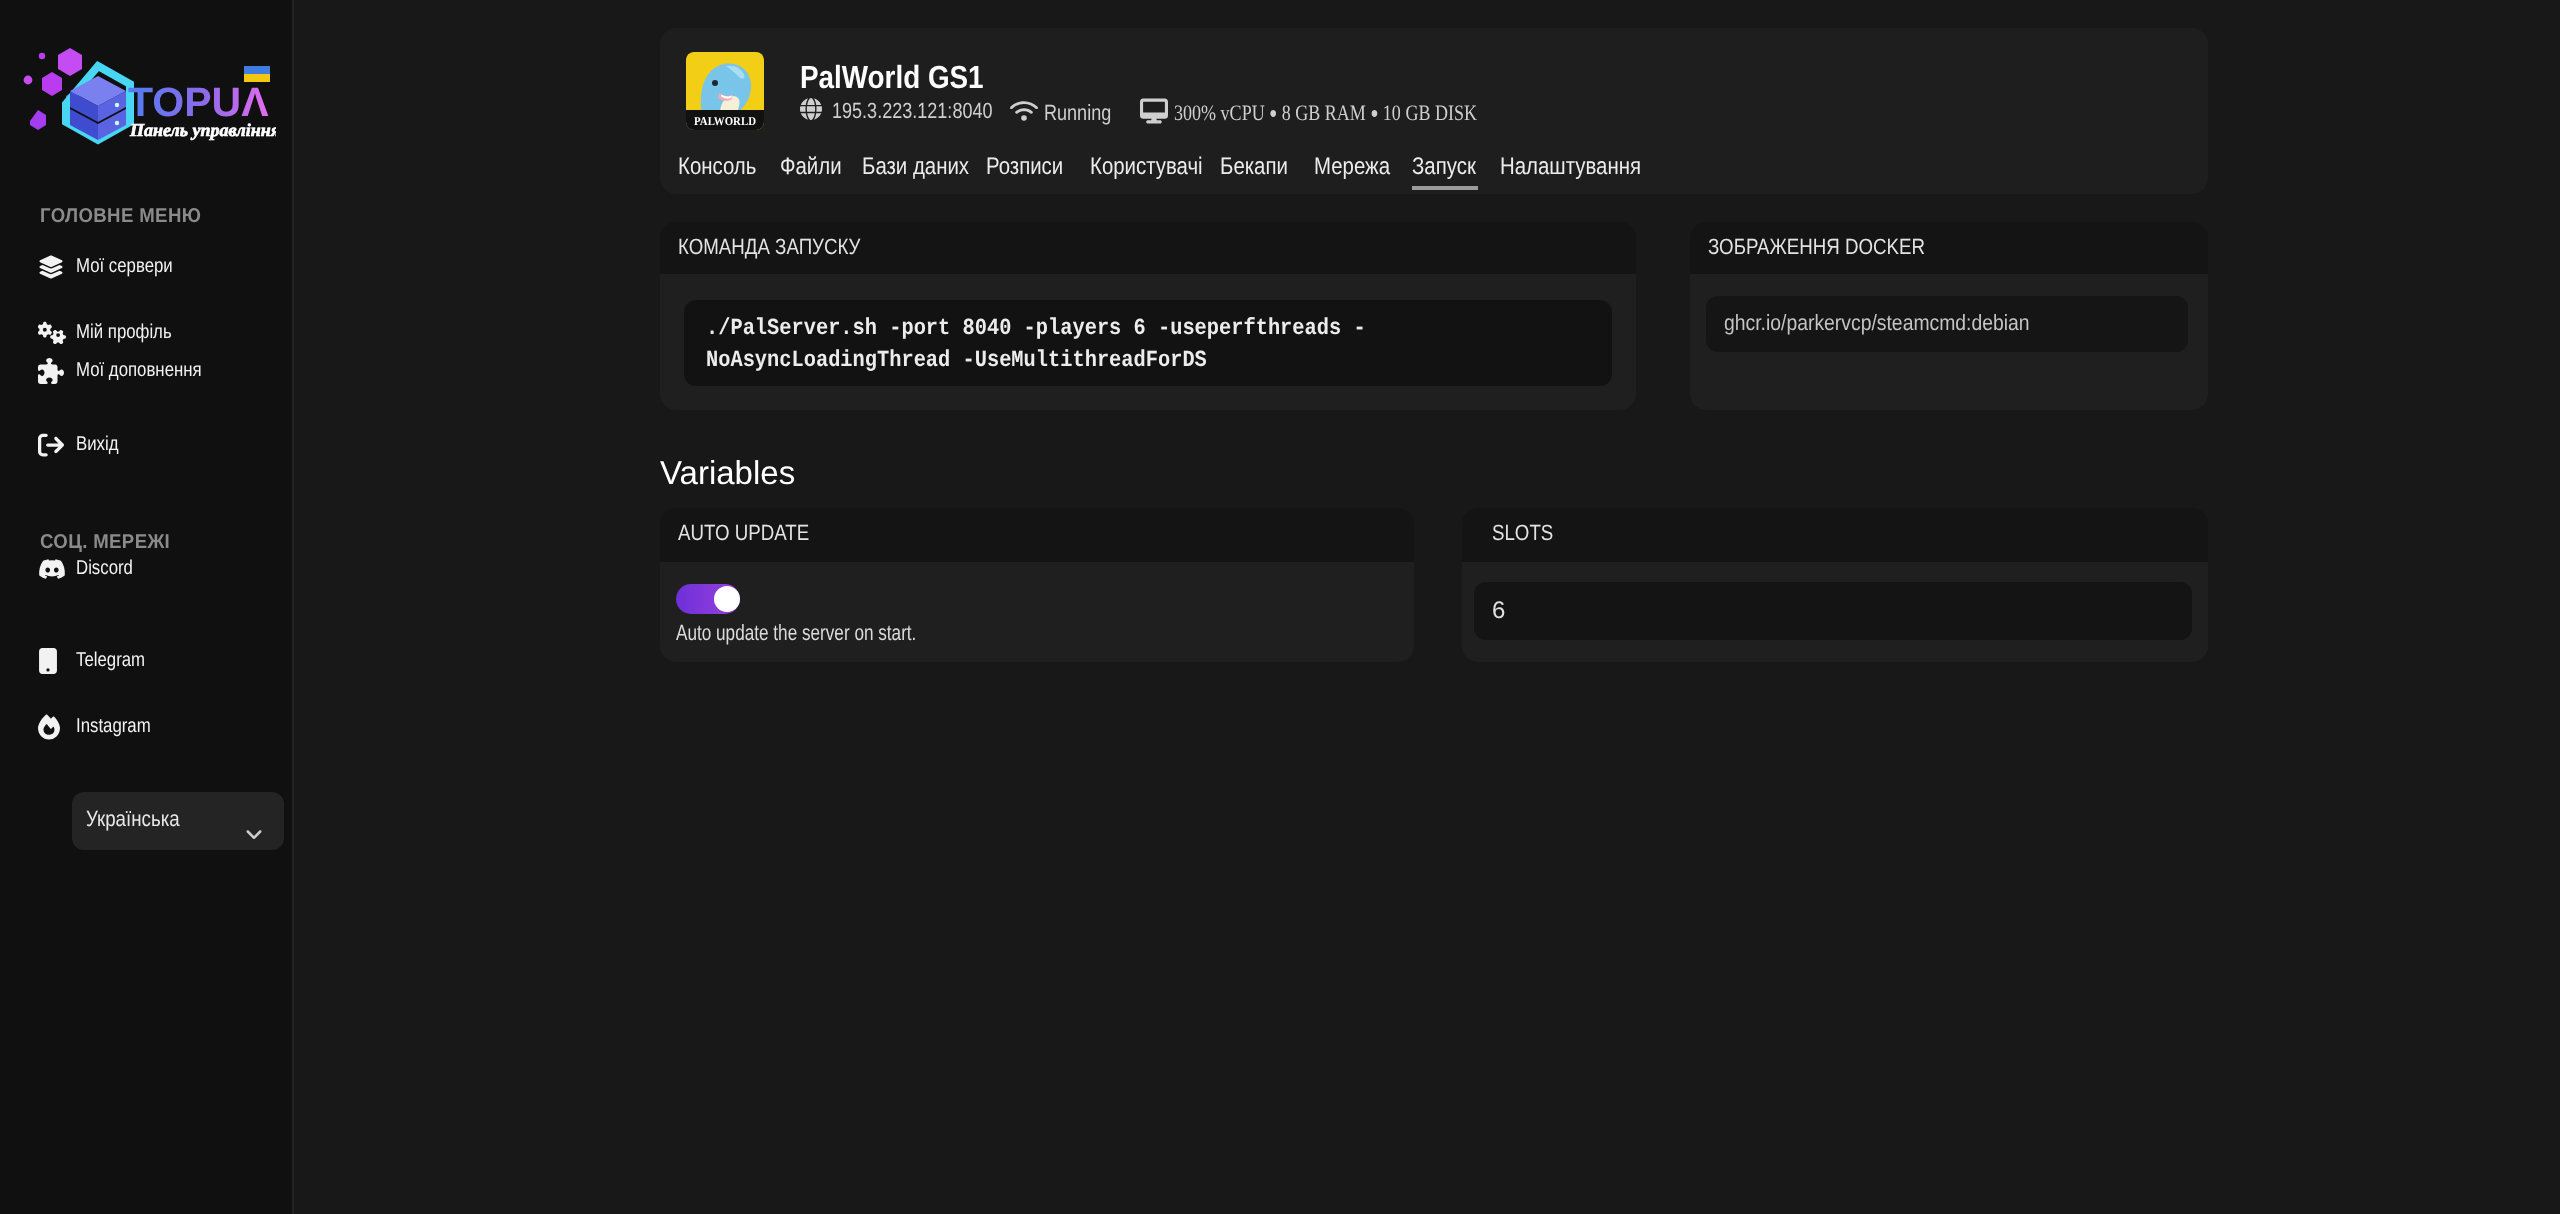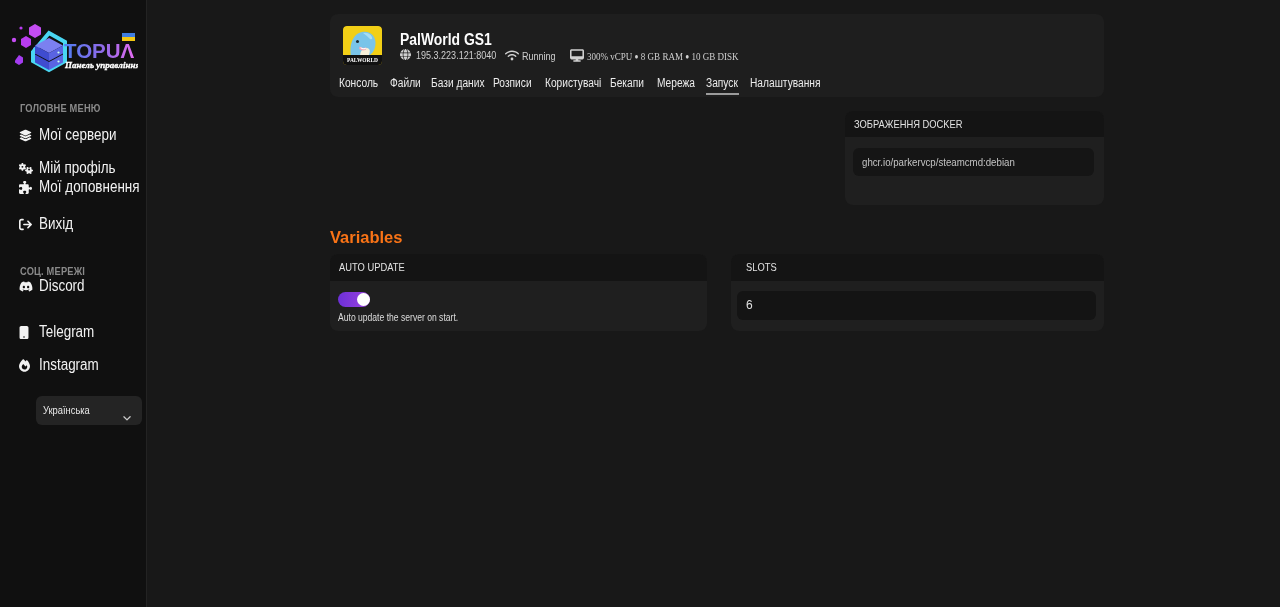--- a/index.html
+++ b/index.html
@@ -1,21 +1,21 @@
 <!DOCTYPE html>
 <html><head>
 <meta charset="utf-8">
 <style>
   * { margin:0; padding:0; box-sizing:border-box; }
   html,body { width:1280px; height:607px; overflow:hidden; background:#161616; }
   body { font-family:"Liberation Sans", sans-serif; }
   .page { position:relative; width:1280px; height:607px; background:#181818; }
   .sidebar { position:absolute; left:0; top:0; width:147px; height:607px; background:#101010; border-right:1px solid #232323; }
   .shead { position:absolute; left:20px; font-size:10px; font-weight:bold; color:#8a8a8a; letter-spacing:0.2px; transform:scaleX(0.93); transform-origin:0 50%; white-space:nowrap; }
-  .sitem { position:absolute; left:19px; height:20px; line-height:20px; color:#f2f2f2; font-size:16px; white-space:nowrap; }
+  .sitem { position:absolute; left:19px; height:20px; line-height:20px; color:#f2f2f2; font-size:10px; white-space:nowrap; }
   .sitem .lbl { display:inline-block; transform:scaleX(0.84); transform-origin:0 50%; }
   .sitem .ic { display:inline-block; width:16px; text-align:left; vertical-align:middle; }
   .sitem .ic svg { vertical-align:middle; }
   .sitem .lbl { vertical-align:middle; }
   .langsel { position:absolute; left:20px; top:396px; width:106px; height:29px; background:#242424; border-radius:6px; color:#e8e8e8; font-size:11px; line-height:29px; padding-left:7px;margin-left:16px; }
   .langsel .tx { display:inline-block; transform:scaleX(0.85); transform-origin:0 50%; }
   .langsel .chev { position:absolute; right:10px; top:9px; }
 
   .main { position:absolute; left:148px; top:0; width:1132px; height:607px; background:#181818; }
 
@@ -27,21 +27,21 @@
   .tab { position:absolute; top:76px; font-size:12px; color:#ececec; transform:scaleX(0.85); transform-origin:0 50%; white-space:nowrap; }
   .tabline { position:absolute; left:706px; top:93px; width:33px; height:2px; background:#9b9b9b; }
 
   .card { position:absolute; background:#1f1f1f; border-radius:8px; overflow:hidden; }
   .card .chead { height:26px; background:#141414; color:#e3e3e3; font-size:11px; line-height:26px; padding-left:9px; white-space:nowrap; }
   .card .chead span { display:inline-block; transform:scaleX(0.85); transform-origin:0 50%; }
   .codebox { position:absolute; left:12px; top:39px; width:464px; height:43px; background:#121212; border-radius:6px; font-family:"Liberation Mono", monospace; font-weight:bold; font-size:11.5px; line-height:15.5px; color:#ececec; padding:7px 0 0 11px; white-space:pre; transform-origin:0 0; }
   .codebox .cx { display:inline-block; transform:scaleX(0.885); transform-origin:0 0; }
   .dockin { position:absolute; left:8px; top:37px; width:241px; height:28px; background:#151515; border-radius:6px; font-size:11px; color:#c4c4c4; line-height:28px; padding-left:9px; }
   .cx88 { display:inline-block; transform:scaleX(0.88); transform-origin:0 50%; }
-  .vhead { position:absolute; left:330px; top:228px; font-size:16.5px; font-weight:bold; color:#f97316; }
+  .vhead { position:absolute; left:330px; top:228px; font-size:16.5px; font-weight:normal; color:#ffffff; }
   .toggle { position:absolute; left:338px; top:292px; width:32px; height:15px; border-radius:8px; background:linear-gradient(90deg,#6d30d8,#9a41dd); }
   .knob { position:absolute; right:0px; top:1px; width:13px; height:13px; border-radius:50%; background:#ffffff; }
   .hint { position:absolute; left:338px; top:311px; font-size:11px; color:#dcdcdc; transform:scaleX(0.78); transform-origin:0 50%; white-space:nowrap; }
   .slotin { position:absolute; left:6px; top:37px; right:8px; height:29px; background:#141414; border-radius:6px; font-size:12px; color:#e0e0e0; line-height:29px; padding-left:9px; }
 </style>
 </head>
 <body>
 <div class="page">
   <div class="main"></div>
 
@@ -82,20 +82,25 @@
   <div class="tab" style="left:390px;">Файли</div>
   <div class="tab" style="left:431px;">Бази даних</div>
   <div class="tab" style="left:493px;">Розписи</div>
   <div class="tab" style="left:545px;">Користувачі</div>
   <div class="tab" style="left:610px;">Бекапи</div>
   <div class="tab" style="left:657px;">Мережа</div>
   <div class="tab" style="left:706px;">Запуск</div>
   <div class="tab" style="left:750px;">Налаштування</div>
   <div class="tabline"></div>
 
+  <div class="card" style="left:330px; top:111px; width:488px; height:94px;">
+    <div class="chead"><span>КОМАНДА ЗАПУСКУ</span></div>
+    <div class="codebox"><span class="cx">./PalServer.sh -port 8040 -players 6 -useperfthreads -
+NoAsyncLoadingThread -UseMultithreadForDS</span></div>
+  </div>
   <div class="card" style="left:845px; top:111px; width:259px; height:94px;">
     <div class="chead"><span>ЗОБРАЖЕННЯ DOCKER</span></div>
     <div class="dockin"><span class="cx88">ghcr.io/parkervcp/steamcmd:debian</span></div>
   </div>
 
   <div class="vhead">Variables</div>
   <div class="card" style="left:330px; top:254px; width:377px; height:77px;">
     <div class="chead" style="height:27px; line-height:27px;"><span>AUTO UPDATE</span></div>
   </div>
   <div class="toggle">

